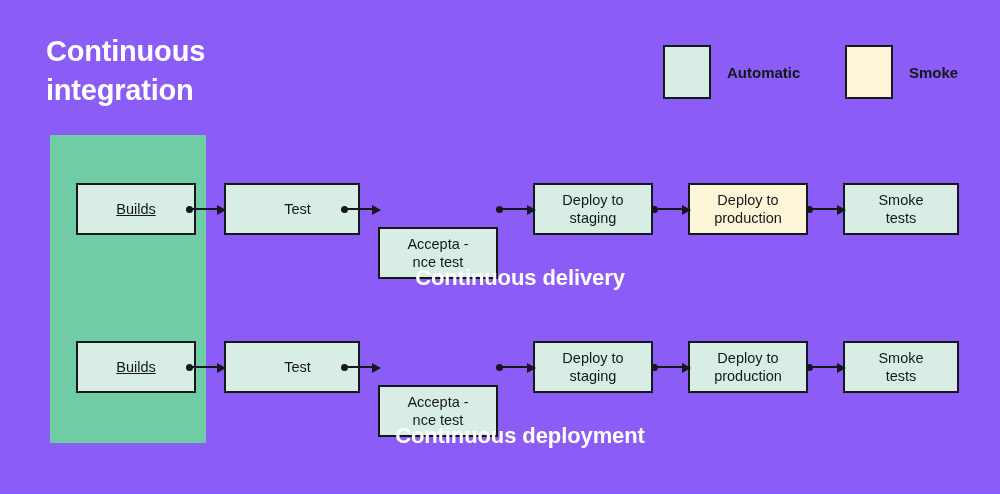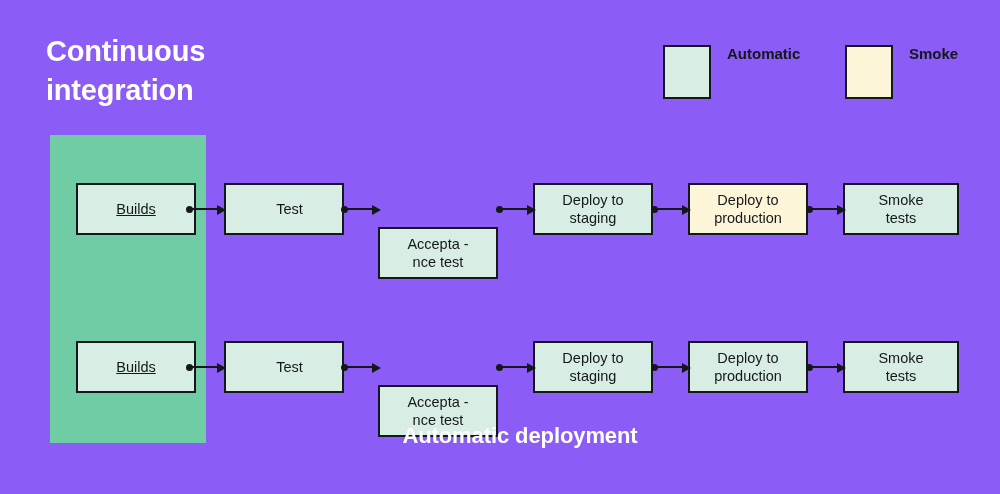--- a/index.html
+++ b/index.html
@@ -57,20 +57,21 @@
   #cdep-title {
     left: 220px;
     top: 423px;
     width: 600px;
   }
 
   
   .legend-item {
     position: absolute;
     display: flex;
+    align-items: center;
   }
   #legend-automatic { left: 663px; top: 45px; }
   #legend-manual    { left: 845px; top: 45px; }
   .legend-swatch {
     width: 48px;
     height: 54px;
     border: 2px solid #14181a;
     box-sizing: border-box;
   }
   .legend-swatch.automatic { background: #D8EEE5; }
@@ -106,21 +107,21 @@
     color: #14181a;
     font-size: 14.5px;
     line-height: 18px;
     white-space: pre-line;
   }
   .node.automatic { background: #D8EEE5; }
   .node.manual    { background: #FDF5D8; }
 
   
   .n0 { left: 76px;  width: 120px; text-decoration: underline; }
-  .n1 { left: 224px; width: 120px; padding-left: 11px; }
+  .n1 { left: 224px; width: 136px; padding-left: 11px; }
   .n2 { left: 378px; width: 120px; margin-top: 44px; }
   .n3 { left: 533px; width: 120px; }
   .n4 { left: 688px; width: 120px; }
   .n5 { left: 843px; width: 116px; }
 
   
   .connector {
     position: absolute;
     top: 22px;
     height: 8px;
@@ -210,20 +211,21 @@
         <span class="shaft"></span>
         <span class="head"></span>
       </div>
     <div class="connector c4">
         <span class="dot"></span>
         <span class="shaft"></span>
         <span class="head"></span>
       </div>
   </div>
 
+  <div class="section-title" id="cd-title">Continuous delivery</div>
 
   <div class="row" id="row-deployment">
     <div class="node automatic n0">Builds</div>
     <div class="node automatic n1">Test</div>
     <div class="node automatic n2">Accepta -
 nce test</div>
     <div class="node automatic n3">Deploy to
 staging</div>
     <div class="node automatic n4">Deploy to
 production</div>
@@ -250,15 +252,15 @@
         <span class="shaft"></span>
         <span class="head"></span>
       </div>
     <div class="connector c4">
         <span class="dot"></span>
         <span class="shaft"></span>
         <span class="head"></span>
       </div>
   </div>
 
-  <div class="section-title" id="cdep-title">Automatic deployment</div>
+  <div class="section-title" id="cdep-title">Continuous deployment</div>
 
 </div>
 
 </body></html>

